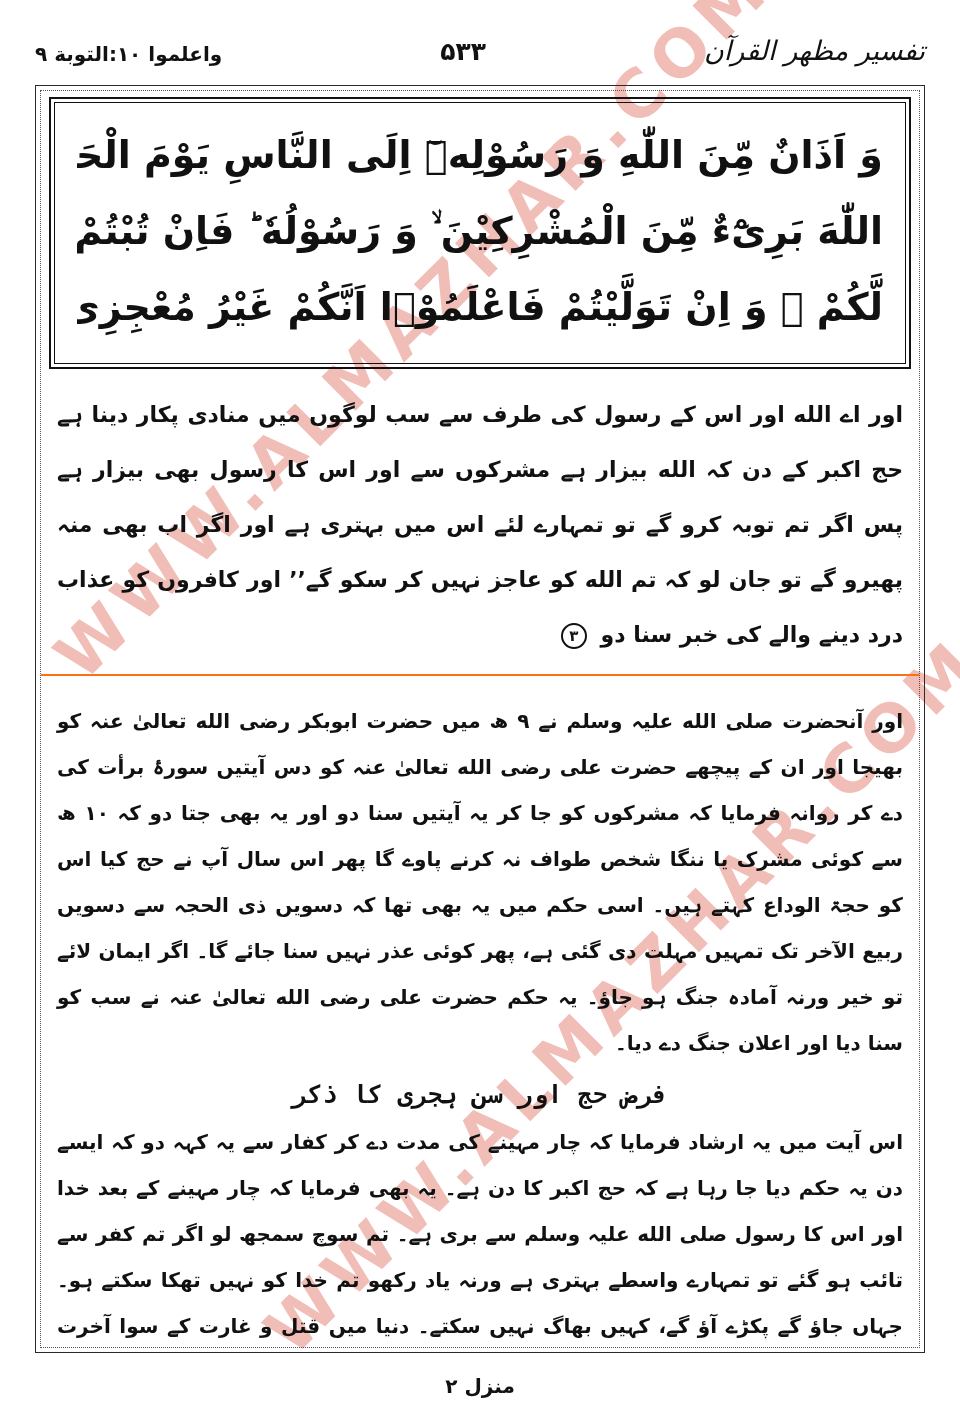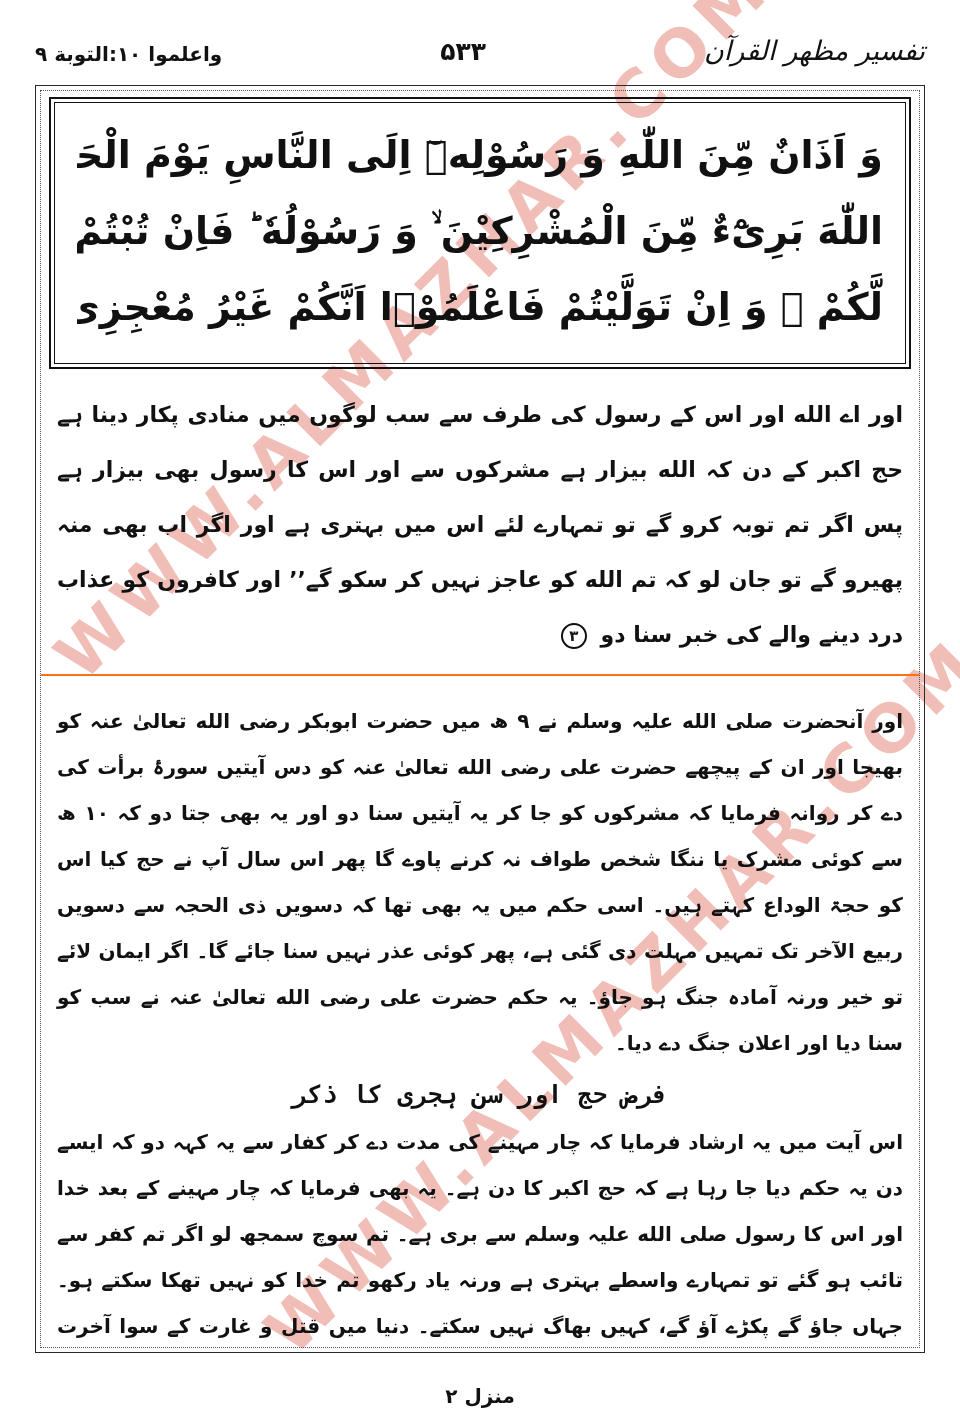--- a/index.html
+++ b/index.html
@@ -67,21 +67,21 @@
     padding:22px 16px 6px 16px; font-size:20px; font-weight:bold;
     line-height:46px; text-align:justify; direction:rtl;
   }
   .section-heading {
     text-align:center; font-size:25px; font-weight:bold; padding:8px 0 4px 0;font-family:Liberation Mono, monospace;
   }
   .commentary-2 { padding-top:4px; flex:1; overflow:hidden; }
 
   
   .footer {
-    position:absolute; bottom:8px; left:0; width:100%; z-index:3;
+    position:absolute; bottom:18px; left:0; width:100%; z-index:3;
     text-align:center; font-size:20px; font-weight:bold;
   }
 </style>
 </head>
 <body>
 
 <div class="watermark wm-top" style="color: rgb(239, 179, 171);">WWW.ALMAZHAR.COM</div>
 <div class="watermark wm-bottom" style="color: rgb(239, 179, 171);">WWW.ALMAZHAR.COM</div>
 
 <div class="header">

